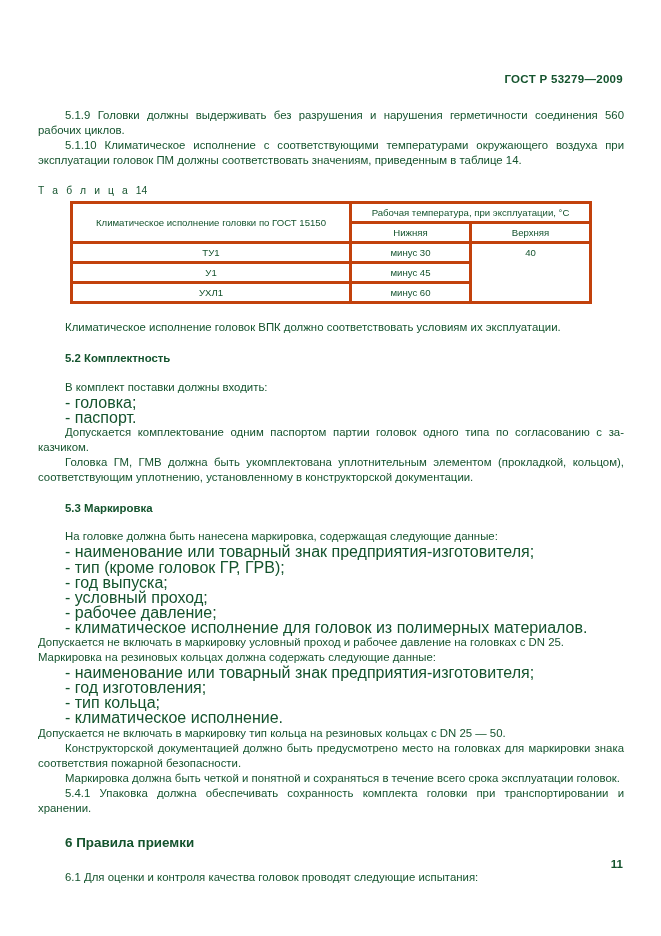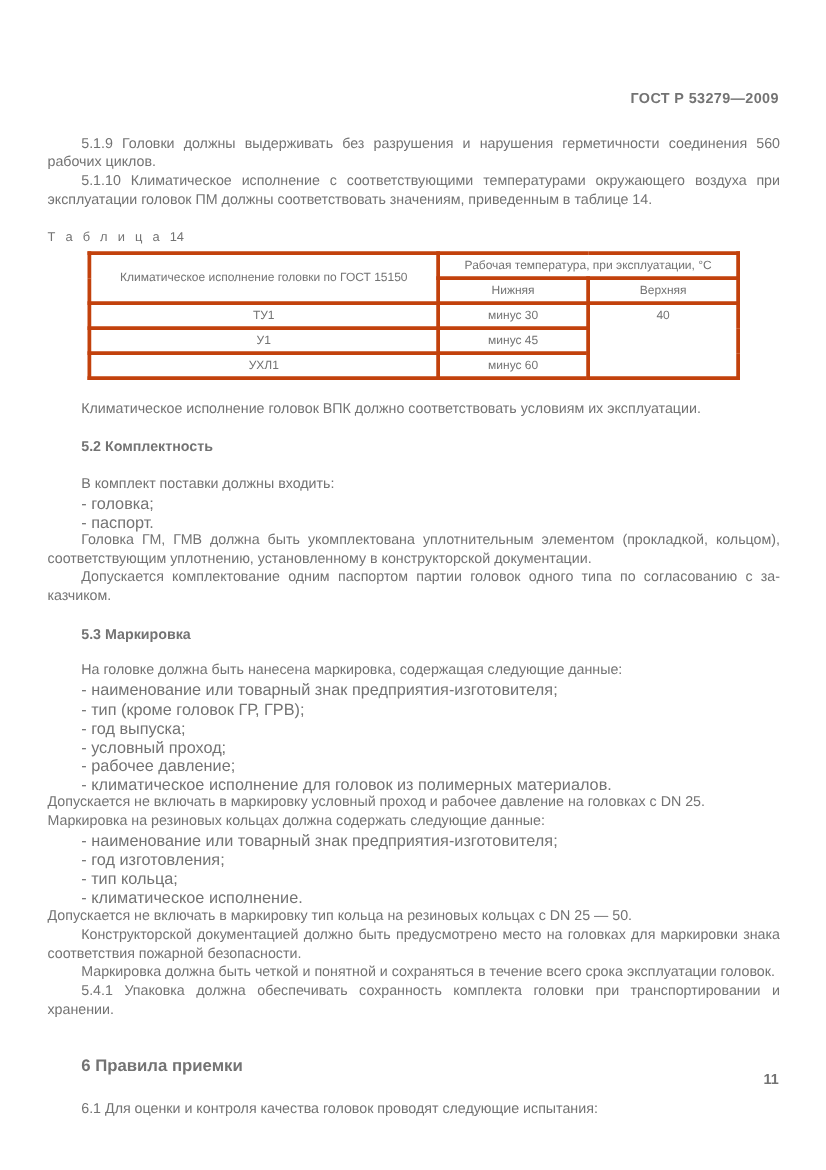--- a/index.html
+++ b/index.html
@@ -6,21 +6,21 @@
     margin: 0;
     padding: 0;
     background: #ffffff;
   }
   .page {
     position: relative;
     width: 661px;
     height: 936px;
     background: #ffffff;
     font-family: "Liberation Sans", sans-serif;
-    color: #737373;
+    color: #14532d;
     box-sizing: border-box;
     overflow: hidden;
   }
 
   
   .running-header {
     position: absolute;
     top: 73px;
     right: 38px;
     font-size: 11.5px;
@@ -45,40 +45,40 @@
     font-size: 11.4px;
     line-height: 15.1px;
     text-align: justify;
     text-indent: 27px;
     hyphens: manual;
   }
   .para.noindent {
     text-indent: 0;
   }
   .li {
-    font-size: 13px;
+    font-size: 16px;
     line-height: 15.1px;
     text-align: left;
     text-indent: 27px;
   }
 
   .h3 {
     font-size: 11.4px;
     font-weight: bold;
     line-height: 15.1px;
     text-indent: 27px;
     margin-top: 16px;
     margin-bottom: 13px;
   }
   .h2 {
     font-size: 13.4px;
     font-weight: bold;
     line-height: 17px;
     text-indent: 27px;
-    margin-top: 28px;
+    margin-top: 18px;
     margin-bottom: 19px;
   }
 
   
   .tbl-caption {
     font-size: 10.3px;
     letter-spacing: 2.6px;
     margin-top: 17px;
     margin-bottom: 5px;
   }
@@ -158,22 +158,22 @@
       </tbody>
     </table>
 
     <p class="para">Климатическое исполнение головок ВПК должно соответствовать условиям их эксплуатации.</p>
 
     <div class="h3">5.2 Комплектность</div>
 
     <p class="para">В комплект поставки должны входить:</p>
     <div class="li">- головка;</div>
     <div class="li">- паспорт.</div>
+    <p class="para">Допускается комплектование одним паспортом партии головок одного типа по согласованию с за­казчиком.</p>
     <p class="para">Головка ГМ, ГМВ должна быть укомплектована уплотнительным элементом (прокладкой, коль­цом), соответствующим уплотнению, установленному в конструкторской документации.</p>
-    <p class="para">Допускается комплектование одним паспортом партии головок одного типа по согласованию с за­казчиком.</p>
 
     <div class="h3">5.3 Маркировка</div>
 
     <p class="para">На головке должна быть нанесена маркировка, содержащая следующие данные:</p>
     <div class="li">- наименование или товарный знак предприятия-изготовителя;</div>
     <div class="li">- тип (кроме головок ГР, ГРВ);</div>
     <div class="li">- год выпуска;</div>
     <div class="li">- условный проход;</div>
     <div class="li">- рабочее давление;</div>
     <div class="li">- климатическое исполнение для головок из полимерных материалов.</div>

